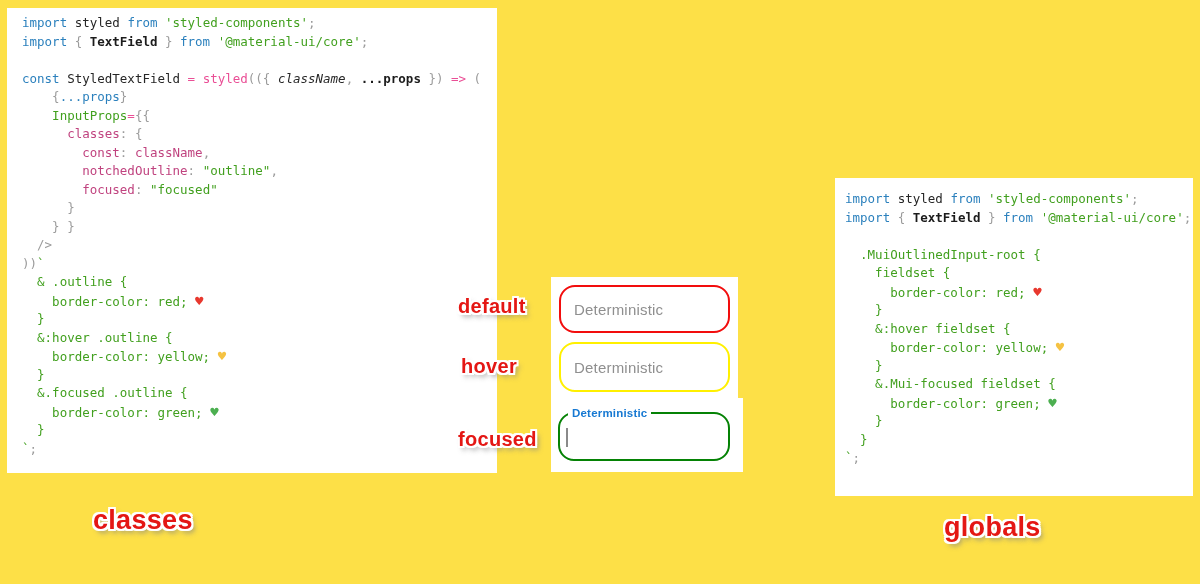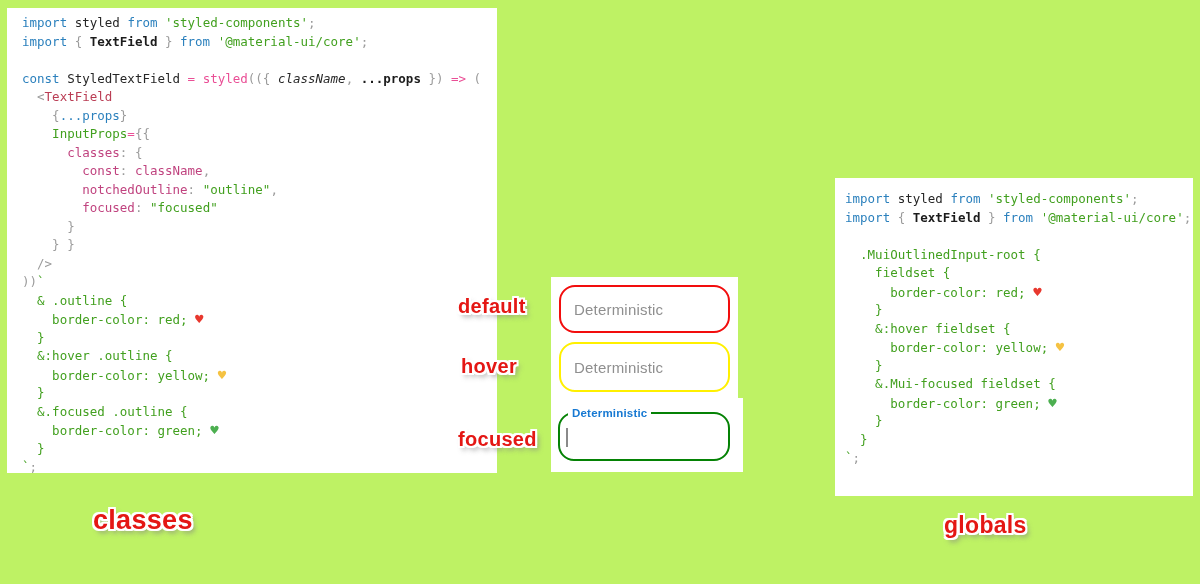--- a/index.html
+++ b/index.html
@@ -1,16 +1,16 @@
 <!DOCTYPE html>
 <html><head>
 <meta charset="utf-8">
 <style>
   html,body{margin:0;padding:0;background:#000;}
-  .stage{position:relative;width:1200px;height:584px;background:#bef264;overflow:hidden;
+  .stage{position:relative;width:1200px;height:584px;background:#fde047;overflow:hidden;
          font-family:"Liberation Sans",sans-serif;}
 
   
   .code-panel{position:absolute;background:#fff;font-family:"DejaVu Sans Mono",monospace;
               font-size:12.5px;color:#2a2a2a;}
   .code-panel .code-line{white-space:pre;height:18.5px;line-height:18.5px;}
   .panel-classes{left:7px;top:8px;width:490px;height:465px;padding:6px 0 0 15px;box-sizing:border-box;}
   .panel-globals{left:835px;top:178px;width:358px;height:318px;padding:12px 0 0 10px;box-sizing:border-box;}
 
   .kw{color:#2b80bd;}
@@ -45,33 +45,32 @@
 
   
   .red-label{position:absolute;color:#e41714;font-weight:bold;letter-spacing:.3px;
       text-shadow:-2px -2px 0 #fff,2px -2px 0 #fff,-2px 2px 0 #fff,2px 2px 0 #fff,
                   -2px 0 0 #fff,2px 0 0 #fff,0 -2px 0 #fff,0 2px 0 #fff,
                   3px 4px 5px rgba(130,130,130,.85);}
   .lbl-default{left:458px;top:295px;font-size:20px;}
   .lbl-hover{left:461px;top:355px;font-size:20px;}
   .lbl-focused{left:458px;top:428px;font-size:20px;z-index:5;}
   .lbl-classes{left:93px;top:505px;font-size:27px;}
-  .lbl-globals{left:913px;top:512px;font-size:23px;padding-left:31px;}
+  .lbl-globals{left:913px;top:512px;font-size:27px;padding-left:31px;}
 </style>
 </head>
 <body>
 
 <div class="stage">
 
   <div class="code-panel panel-classes">
       <div class="code-line"><span class="kw">import</span><span class="id"> styled </span><span class="kw">from</span><span class="str"> 'styled-components'</span><span class="gr">;</span></div>
       <div class="code-line"><span class="kw">import</span><span class="gr"> { </span><span class="bold">TextField</span><span class="gr"> } </span><span class="kw">from</span><span class="str"> '@material-ui/core'</span><span class="gr">;</span></div>
       <div class="code-line">&nbsp;</div>
       <div class="code-line"><span class="kw">const</span><span class="id"> StyledTextField </span><span class="pk">= styled</span><span class="gr">(({ </span><span class="it">className</span><span class="gr">, </span><span class="bold">...props</span><span class="gr"> }) </span><span class="pk">=&gt;</span><span class="gr"> (</span></div>
-      <div class="code-line"><span class="gr">  &lt;</span><span class="tag">TextField</span></div>
       <div class="code-line"><span class="gr">    {</span><span class="sp">...props</span><span class="gr">}</span></div>
       <div class="code-line"><span class="str">    InputProps</span><span class="pk">=</span><span class="gr">{{</span></div>
       <div class="code-line"><span class="mg">      classes</span><span class="gr">: {</span></div>
       <div class="code-line"><span class="mg">        const</span><span class="gr">: </span><span class="mg">className</span><span class="gr">,</span></div>
       <div class="code-line"><span class="mg">        notchedOutline</span><span class="gr">: </span><span class="str">"outline"</span><span class="gr">,</span></div>
       <div class="code-line"><span class="mg">        focused</span><span class="gr">: </span><span class="str">"focused"</span></div>
       <div class="code-line"><span class="gr">      }</span></div>
       <div class="code-line"><span class="gr">    } }</span></div>
       <div class="code-line"><span class="gr">  /&gt;</span></div>
       <div class="code-line"><span class="gr">))</span><span class="str">`</span></div>

